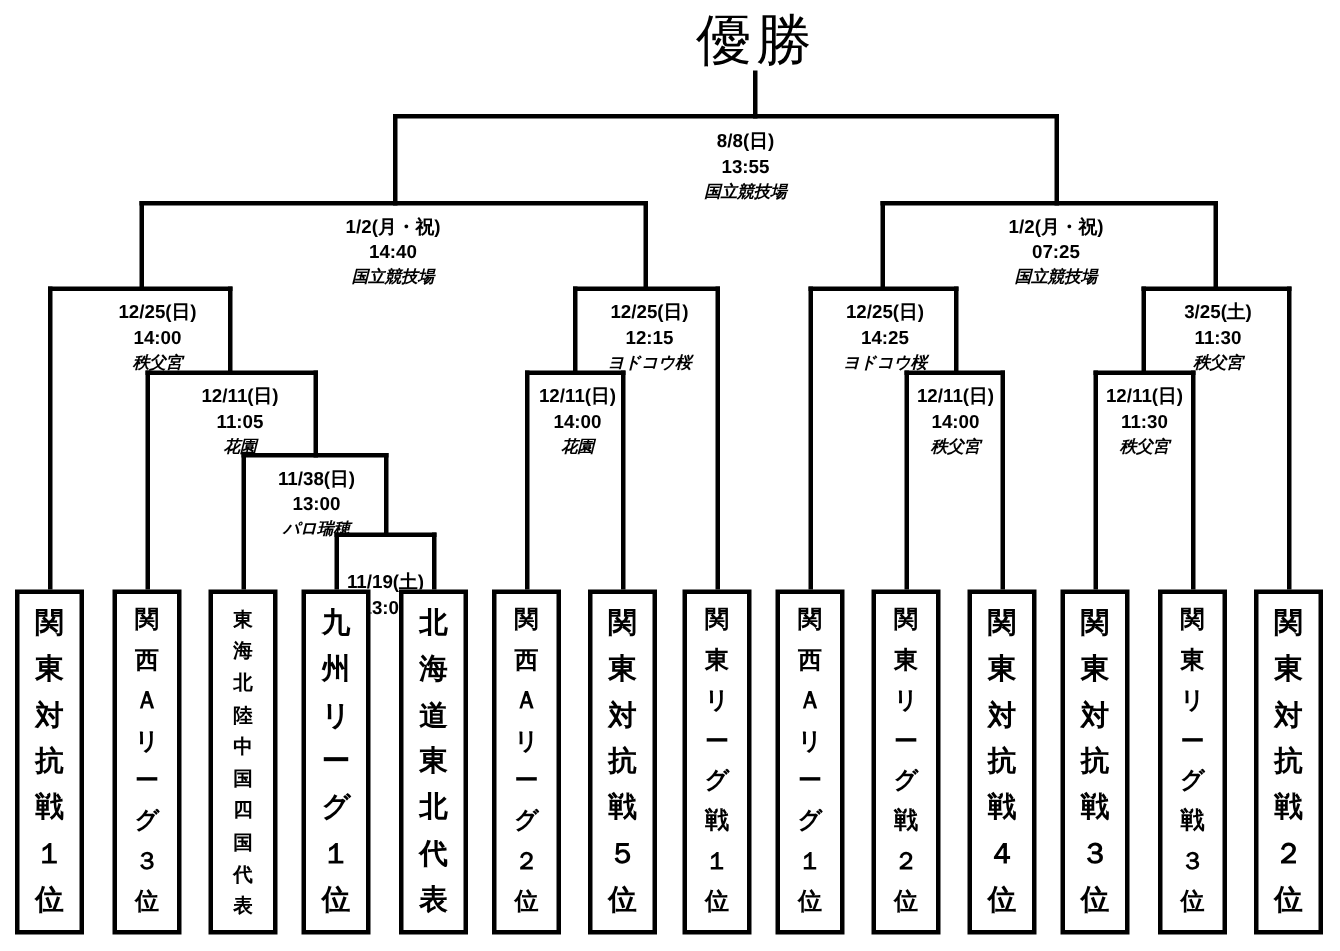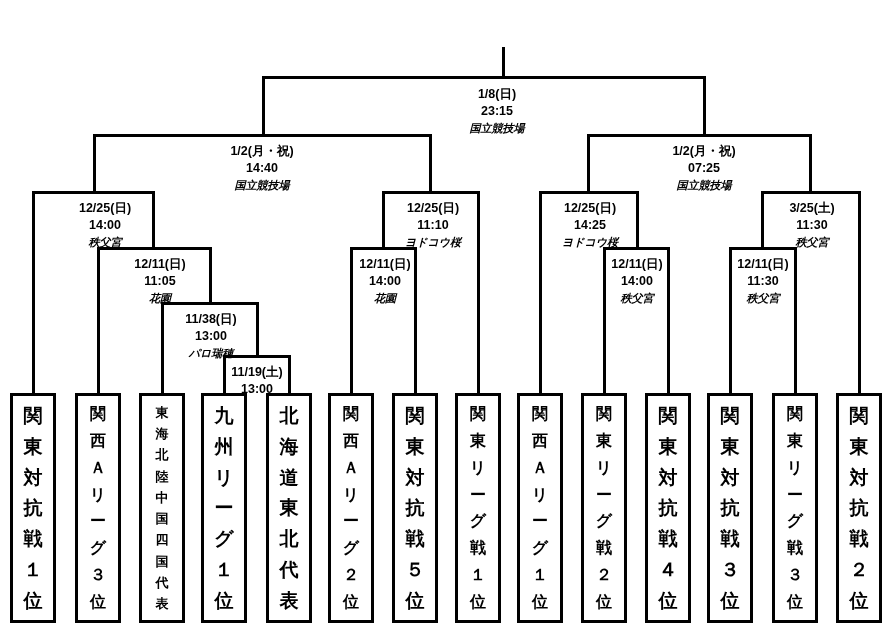--- a/index.html
+++ b/index.html
@@ -27,20 +27,21 @@
   .team-name.sz-l{font-size:19px;}
   .team-name.sz-m{font-size:16px;}
   .team-name.sz-s{font-size:13px;}
   .team-name span{display:block;line-height:1;}
 </style>
 </head>
 <body>
 
 <div id="bracket">
 
+  <div id="champion-title">優勝</div>
 
   <i class="lv" style="left:501.5px;top:46.5px;height:32px"></i>
 
   <i class="lh" style="left:261.5px;top:75.5px;width:444px"></i>
   <i class="lv" style="left:261.5px;top:75.5px;height:61px"></i>
   <i class="lv" style="left:702.5px;top:75.5px;height:61px"></i>
 
   <i class="lh" style="left:92.5px;top:133.5px;width:339px"></i>
   <i class="lv" style="left:92.5px;top:133.5px;height:60px"></i>
   <i class="lv" style="left:428.5px;top:133.5px;height:60px"></i>
@@ -83,42 +84,42 @@
 
   <i class="lh" style="left:760.5px;top:190.5px;width:100px"></i>
   <i class="lv" style="left:760.5px;top:190.5px;height:59px"></i>
   <i class="lv" style="left:857.5px;top:190.5px;height:205px"></i>
 
   <i class="lh" style="left:728.5px;top:246.5px;width:68px"></i>
   <i class="lv" style="left:728.5px;top:246.5px;height:149px"></i>
   <i class="lv" style="left:793.5px;top:246.5px;height:149px"></i>
 
   <div class="match-label" style="left:432px;top:86px">
-    <div class="ml-date">1/8(日)</div>
-    <div class="ml-time">23:15</div>
+    <div class="ml-date">8/8(日)</div>
+    <div class="ml-time">13:55</div>
     <div class="ml-venue">国立競技場</div>
   </div>
   <div class="match-label" style="left:197px;top:143px">
     <div class="ml-date">1/2(月・祝)</div>
     <div class="ml-time">14:40</div>
     <div class="ml-venue">国立競技場</div>
   </div>
   <div class="match-label" style="left:639px;top:143px">
     <div class="ml-date">1/2(月・祝)</div>
     <div class="ml-time">07:25</div>
     <div class="ml-venue">国立競技場</div>
   </div>
   <div class="match-label" style="left:40px;top:200px">
     <div class="ml-date">12/25(日)</div>
     <div class="ml-time">14:00</div>
     <div class="ml-venue">秩父宮</div>
   </div>
   <div class="match-label" style="left:368px;top:200px">
     <div class="ml-date">12/25(日)</div>
-    <div class="ml-time">11:10</div>
+    <div class="ml-time">12:15</div>
     <div class="ml-venue">ヨドコウ桜</div>
   </div>
   <div class="match-label" style="left:525px;top:200px">
     <div class="ml-date">12/25(日)</div>
     <div class="ml-time">14:25</div>
     <div class="ml-venue">ヨドコウ桜</div>
   </div>
   <div class="match-label" style="left:747px;top:200px">
     <div class="ml-date">3/25(土)</div>
     <div class="ml-time">11:30</div>
@@ -142,21 +143,21 @@
   <div class="match-label" style="left:698px;top:256px">
     <div class="ml-date">12/11(日)</div>
     <div class="ml-time">11:30</div>
     <div class="ml-venue">秩父宮</div>
   </div>
   <div class="match-label" style="left:146px;top:311px">
     <div class="ml-date">11/38(日)</div>
     <div class="ml-time">13:00</div>
     <div class="ml-venue">パロ瑞穂</div>
   </div>
-  <div class="match-label" style="left:192px;top:364px">
+  <div class="match-label" style="left:192px;top:380px">
     <div class="ml-date">11/19(土)</div>
     <div class="ml-time">13:00</div>
     <div class="ml-venue"></div>
   </div>
 
   <div class="team-box" style="left:10px">
       <div class="team-name sz-l">
         <span>関</span>
         <span>東</span>
         <span>対</span>

